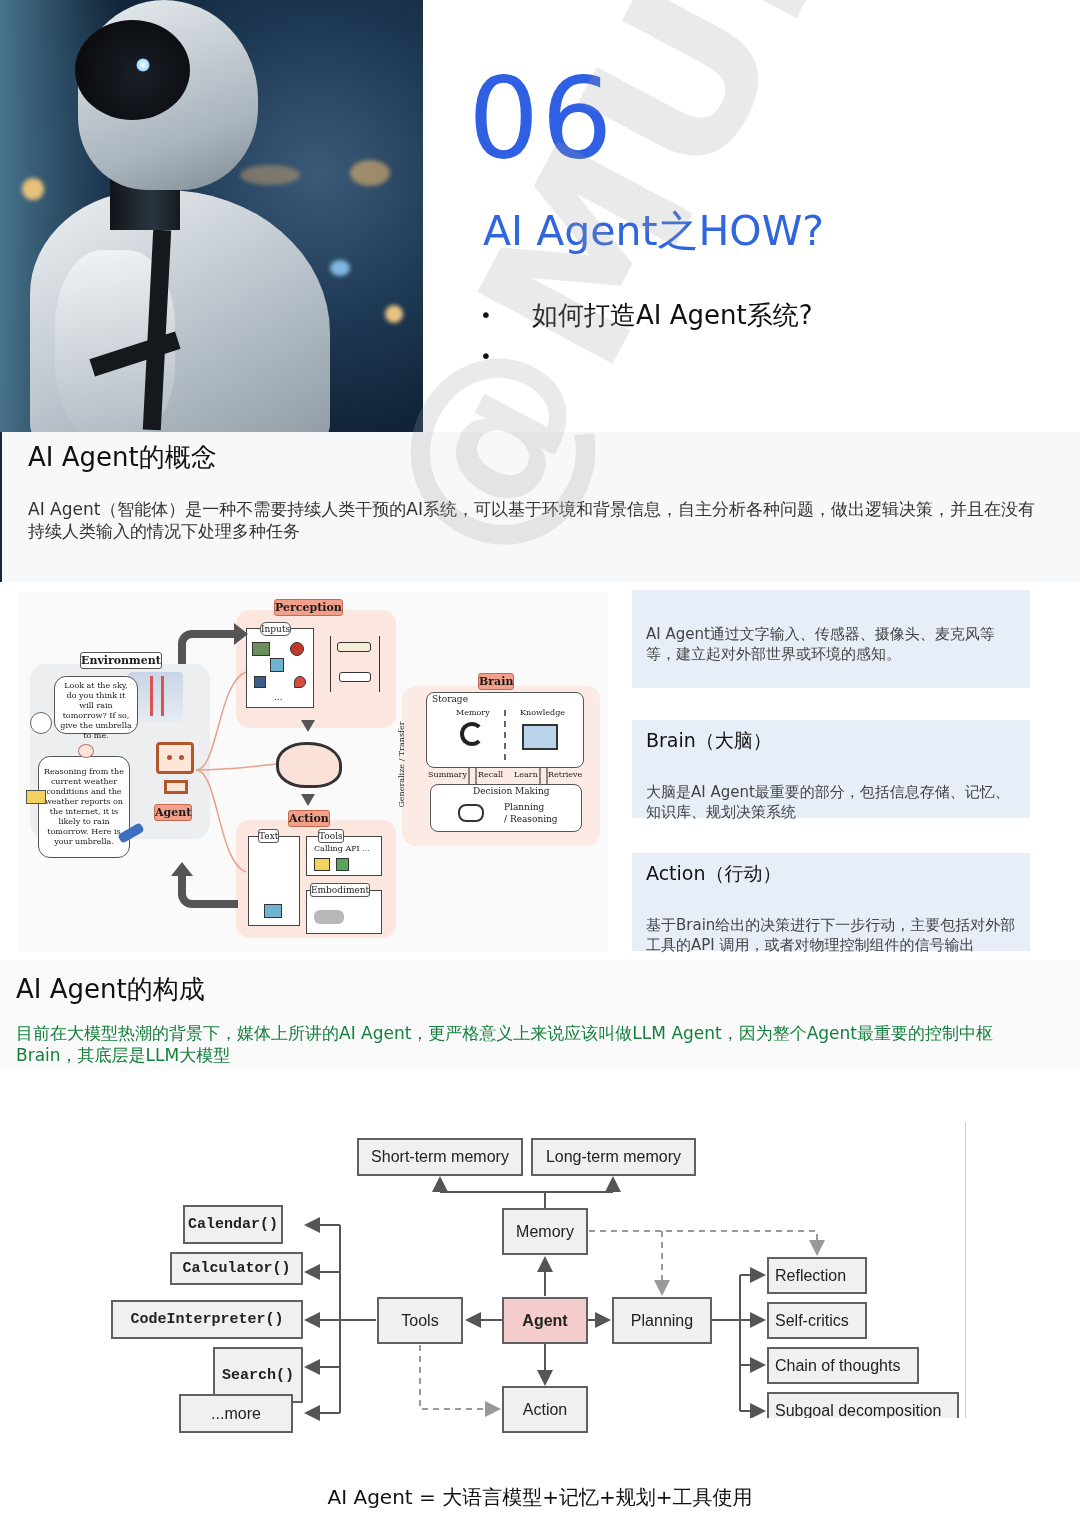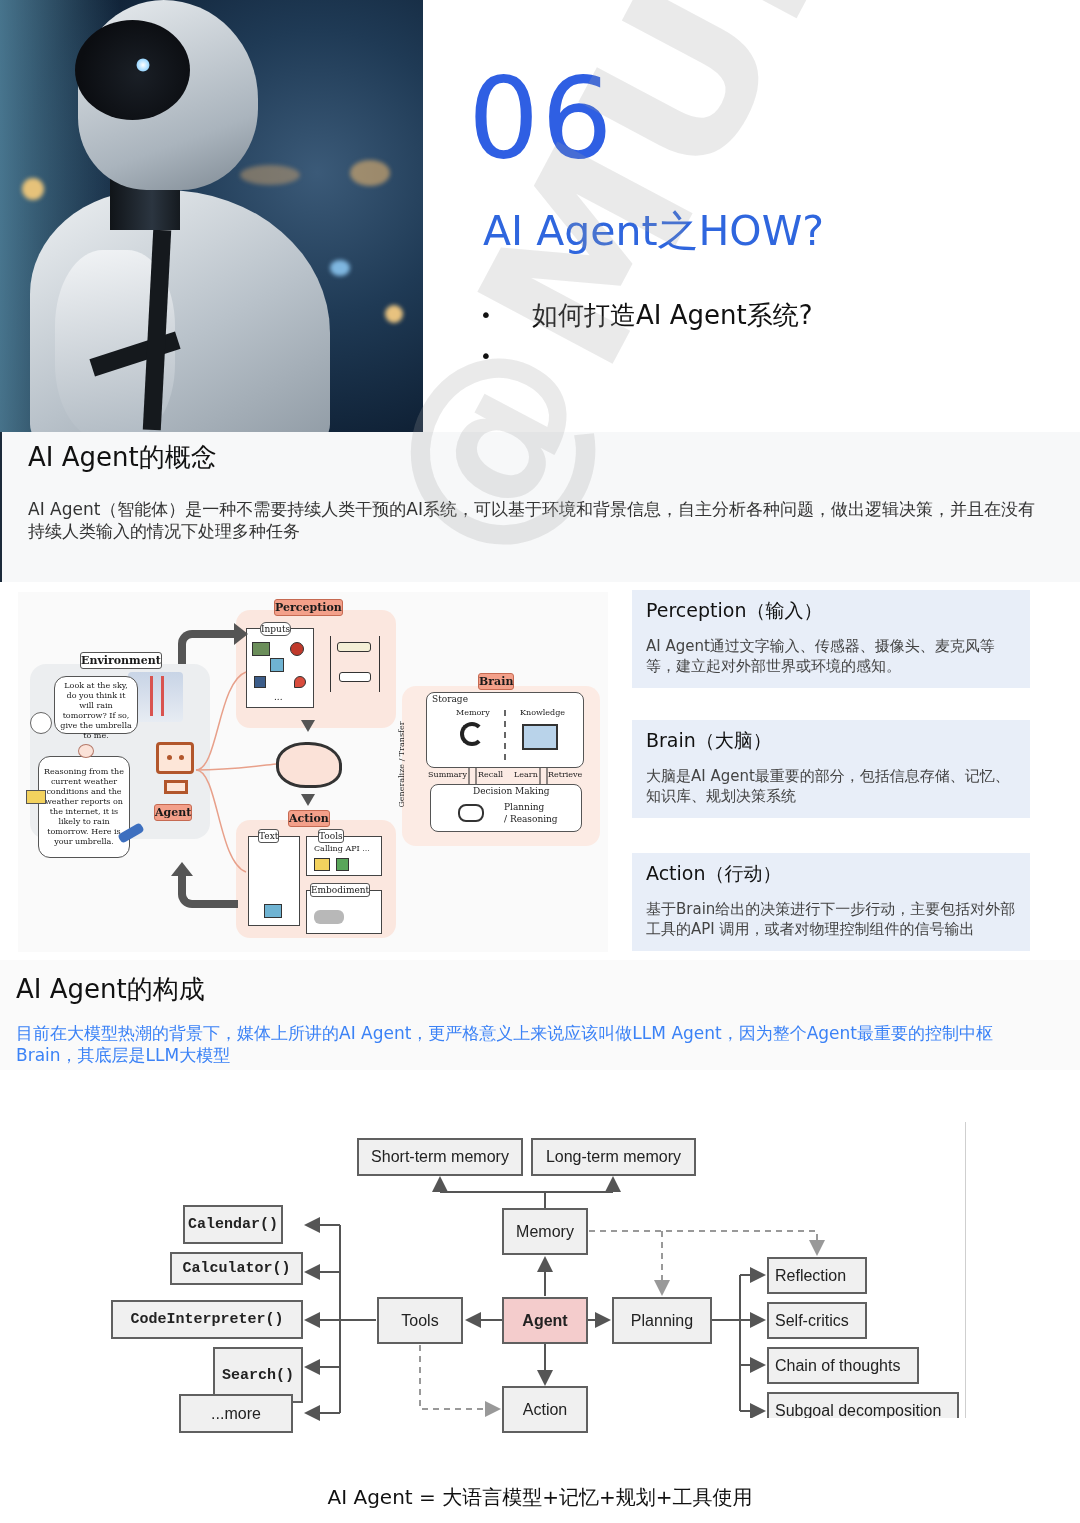--- a/index.html
+++ b/index.html
@@ -46,26 +46,26 @@
   .tag { position: absolute; font-family: "DejaVu Serif", serif; font-weight: bold; font-size: 11px; padding: 1px 0; border: 1px solid #555; border-radius: 3px; background: #fff; }
   .tag.salmon { background: #f3a08a; border-color: #c66a52; }
   .bubble { position: absolute; background: #fff; border: 1px solid #555; border-radius: 12px; font-family: "DejaVu Serif", serif; font-size: 8px; line-height: 10px; text-align: center; padding: 4px; }
   .salmon-panel { position: absolute; background: #fbe7df; border-radius: 14px; }
   .white-box { position: absolute; background: #fff; border: 1px solid #444; }
   .rbox { position: absolute; background: #fff; border: 1px solid #555; border-radius: 8px; }
   .small-label { position: absolute; font-family: "DejaVu Serif", serif; font-size: 9px; color: #222; }
 
   .card { position: absolute; left: 632px; width: 398px; background: #e8eef8; padding: 6px 14px; }
   .card .card-title { font-size: 19px; color: #111; margin-top: 2px; }
-  .card .card-body { font-size: 15px; line-height: 20px; color: #444; margin-top: 12px; }
+  .card .card-body { font-size: 15px; line-height: 20px; color: #444; margin-top: 28px; }
 
   
   .compose { position: absolute; left: 0; top: 960px; width: 1080px; height: 110px; background: #fafafa; }
   .compose .sec-title { position: absolute; left: 16px; top: 12px; }
-  .compose .sec-body { position: absolute; left: 16px; top: 62px; width: 1030px; font-size: 17px; line-height: 22px; color: #3b82f6; }
+  .compose .sec-body { position: absolute; left: 16px; top: 62px; width: 1030px; font-size: 17px; line-height: 22px; color: #15803d; }
 
   
   .diagram2 { position: absolute; left: 108px; top: 1122px; width: 858px; height: 296px; background: #ffffff; border-right: 1px solid #cfcfcf; }
   .nb { position: absolute; background: #f0f0f0; border: 2px solid #606060; display: flex; align-items: center; justify-content: center;
     font-family: "Liberation Sans", sans-serif; font-size: 16px; color: #222; text-align: right; }
   .nb.mono { font-family: "Liberation Mono", "DejaVu Sans Mono", monospace; font-weight: bold; font-size: 15px; }
   .nb.left { justify-content: flex-start; padding-left: 6px; }
   .nb.agent { background: #f4cccc; font-weight: bold; }
   .bottom-cover { position: absolute; left: 730px; top: 1418px; width: 245px; height: 50px; background: #fff; }
 
@@ -198,21 +198,20 @@
     <path d="M178 178 C 210 178, 230 175, 258 172" stroke="#e8a08a" stroke-width="1.5" fill="none"></path>
     <path d="M178 178 C 200 178, 200 270, 228 280" stroke="#e8a08a" stroke-width="1.5" fill="none"></path>
     <line x1="451" y1="176" x2="451" y2="192" stroke="#222" stroke-width="1"></line>
     <line x1="458" y1="176" x2="458" y2="192" stroke="#222" stroke-width="1"></line>
     <line x1="522" y1="176" x2="522" y2="192" stroke="#222" stroke-width="1"></line>
     <line x1="529" y1="176" x2="529" y2="192" stroke="#222" stroke-width="1"></line>
   </svg>
 </div>
 
 <div class="card" style="top:590px;height:98px;">
-  <div class="card-title">Perception（输入）</div>
   <div class="card-body">AI Agent通过文字输入、传感器、摄像头、麦克风等等，建立起对外部世界或环境的感知。</div>
 </div>
 <div class="card" style="top:720px;height:98px;">
   <div class="card-title">Brain（大脑）</div>
   <div class="card-body">大脑是AI Agent最重要的部分，包括信息存储、记忆、知识库、规划决策系统</div>
 </div>
 <div class="card" style="top:853px;height:98px;">
   <div class="card-title">Action（行动）</div>
   <div class="card-body">基于Brain给出的决策进行下一步行动，主要包括对外部工具的API 调用，或者对物理控制组件的信号输出</div>
 </div>

